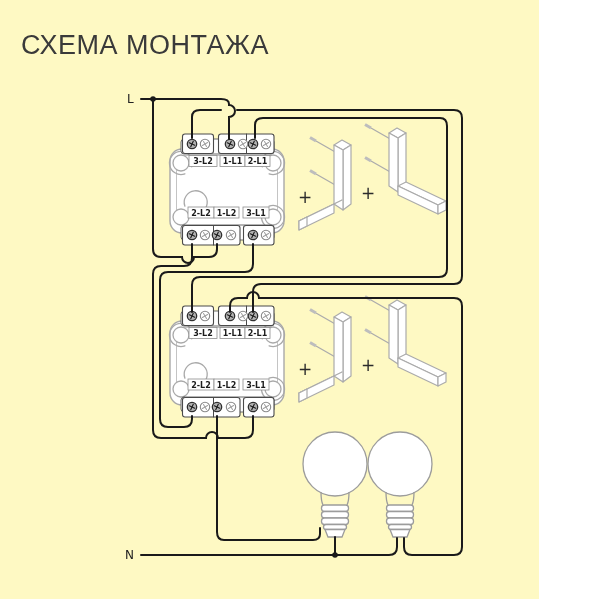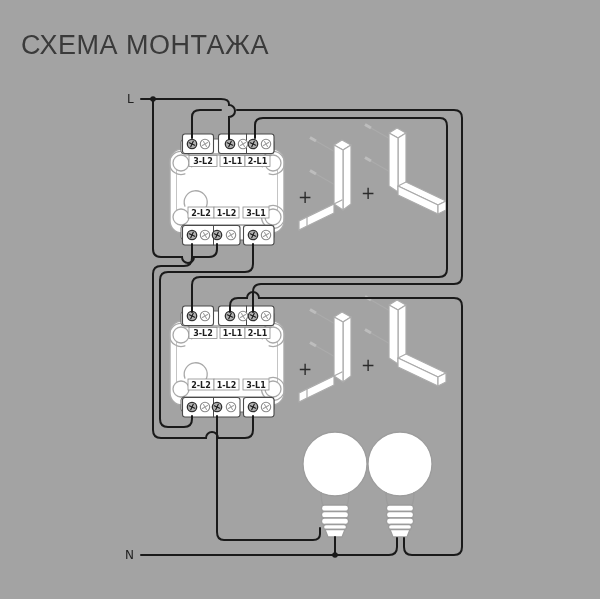--- a/index.html
+++ b/index.html
@@ -1,16 +1,16 @@
 <!DOCTYPE html>
 <html><head>
 <meta charset="utf-8">
 <style>
   html,body{margin:0;padding:0;background:#fff;}
-  .canvas{position:relative;width:600px;height:599px;background:#a3a3a3;overflow:hidden;
+  .canvas{position:relative;width:539px;height:599px;background:#fef9c3;overflow:hidden;
           font-family:"Liberation Sans",sans-serif;}
   .title{position:absolute;left:21px;top:30px;font-size:27px;font-weight:500;
          letter-spacing:0.5px;color:#3a3a3a;white-space:nowrap;}
   svg{position:absolute;left:0;top:0;}
   svg text{font-family:"DejaVu Sans","Liberation Sans",sans-serif;}
   .termlabel{font-size:8px;font-weight:bold;fill:#1c1c1c;text-anchor:middle;}
   .wirelabel{font-size:12px;fill:#222;}
   .plus{font-size:17px;fill:#2b2b2b;text-anchor:middle;}
 </style>
 </head>

